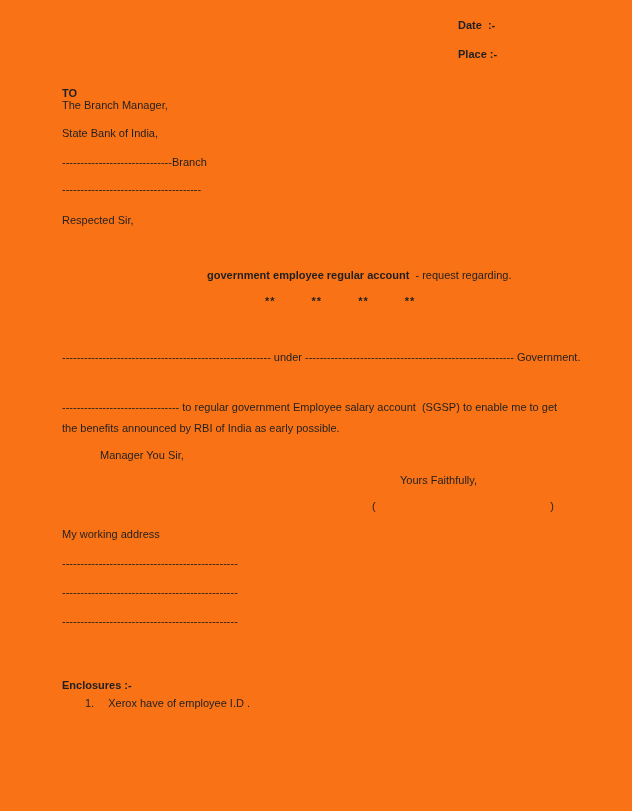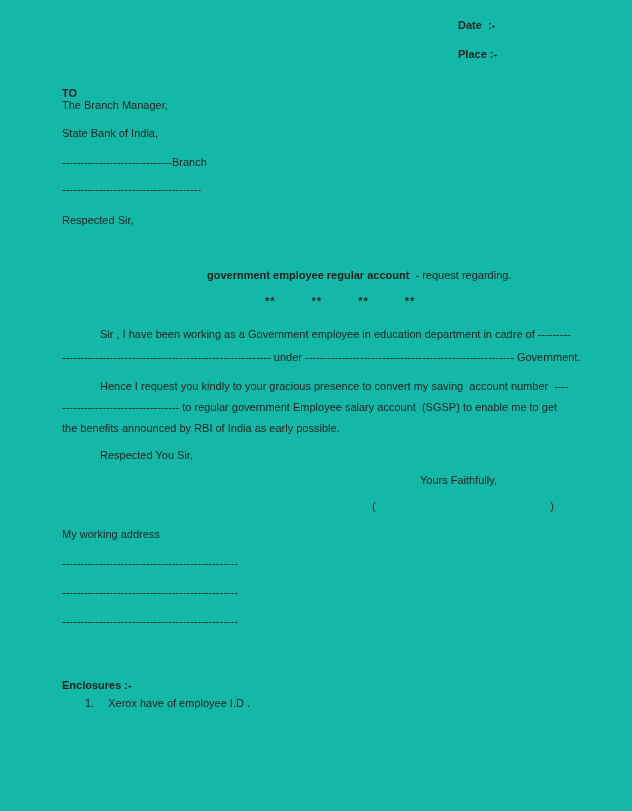--- a/index.html
+++ b/index.html
@@ -4,21 +4,21 @@
 <style>
   html, body {
     margin: 0;
     padding: 0;
     background: #ffffff;
   }
   .page {
     position: relative;
     width: 632px;
     height: 811px;
-    background: #14b8a6;
+    background: #f97316;
     font-family: "Liberation Sans", sans-serif;
     font-size: 11px;
     color: #1f1f1f;
     overflow: hidden;
   }
   .l {
     position: absolute;
     white-space: pre;
     line-height: 13px;
   }
@@ -68,30 +68,28 @@
 
   <div class="l" style="left:207px; top:269px"><span class="b">government employee regular account</span><span>  - request regarding.</span></div>
 
   <div class="stars">
     <span>**</span>
     <span>**</span>
     <span>**</span>
     <span>**</span>
   </div>
 
-  <div class="l" style="left:100px; top:328px">Sir , I have been working as a Government employee in education department in cadre of ---------</div>
   <div class="l" style="left:62px; top:351px">--------------------------------------------------------- under --------------------------------------------------------- Government.</div>
 
-  <div class="l" style="left:100px; top:380px">Hence I request you kindly to your gracious presence to convert my saving  account number  ----</div>
   <div class="l" style="left:62px; top:422px">the benefits announced by RBI of India as early possible.</div>
   <div class="l" style="left:62px; top:401px">-------------------------------- to regular government Employee salary account  (SGSP) to enable me to get</div>
 
-  <div class="l" style="left:100px; top:449px">Respected You Sir,</div>
+  <div class="l" style="left:100px; top:449px">Manager You Sir,</div>
 
-  <div class="l" style="left:420px; top:474px">Yours Faithfully,</div>
+  <div class="l" style="left:400px; top:474px">Yours Faithfully,</div>
 
   <div class="parens">
     <span>(</span>
     <span>)</span>
   </div>
 
   <div class="l" style="left:62px; top:528px">My working address</div>
   <div class="l" style="left:62px; top:557px">------------------------------------------------</div>
   <div class="l" style="left:62px; top:586px">------------------------------------------------</div>
   <div class="l" style="left:62px; top:615px">------------------------------------------------</div>

